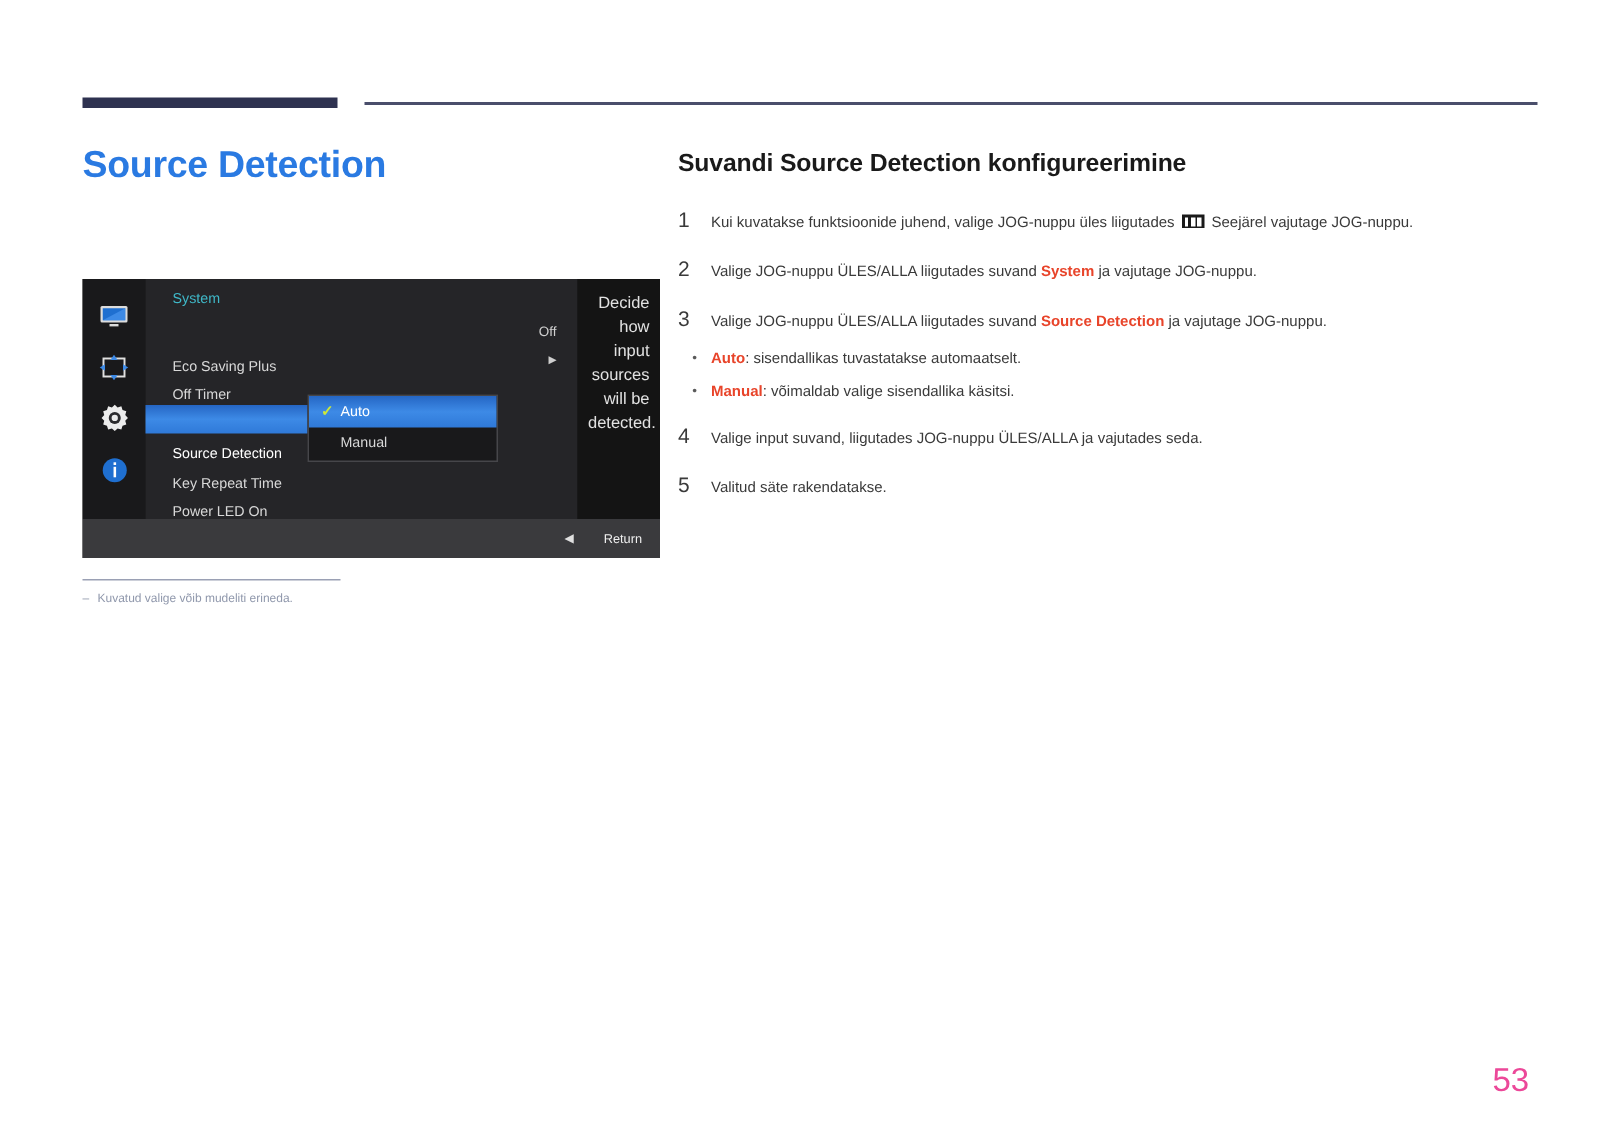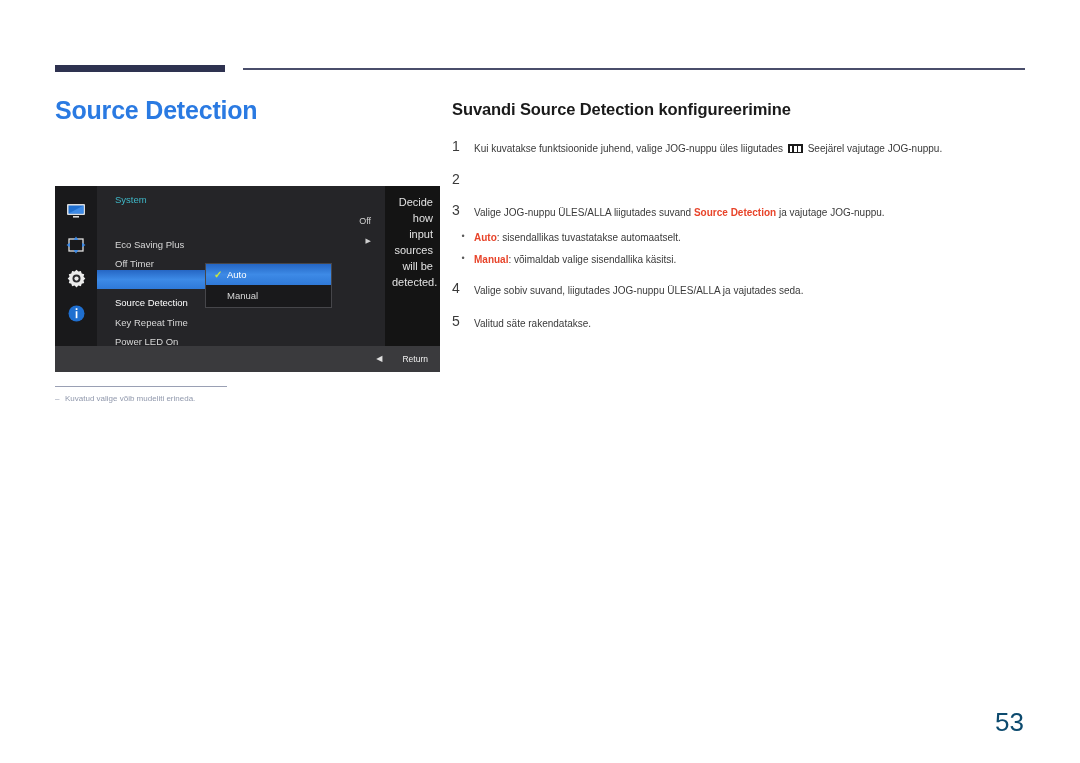--- a/index.html
+++ b/index.html
@@ -309,22 +309,22 @@
     font-size: 10px;
     color: #3a3a3a;
     line-height: 1.5;
   }
 
   
   .page-num {
     position: absolute;
     left: 995px;
     top: 707px;
-    font-size: 26px;
-    color: #0c4a6e;
+    font-size: 22px;
+    color: #ec4899;
   }
 </style>
 </head>
 <body>
 
 <div class="page">
 
   <div class="rule-thick"></div>
   <div class="rule-thin"></div>
 
@@ -427,20 +427,23 @@
 
     <div class="step">
       <div class="step-num">1</div>
       <div class="step-txt">
         <span>Kui kuvatakse funktsioonide juhend, valige JOG-nuppu üles liigutades </span><span class="keyglyph"><i></i><i></i><i></i></span><span> Seejärel vajutage JOG-nuppu.</span>
       </div>
     </div>
 
     <div class="step">
       <div class="step-num">2</div>
+      <div class="step-txt">
+        <span>Valige JOG-nuppu ÜLES/ALLA liigutades suvand </span><span class="accent">System</span><span> ja vajutage JOG-nuppu.</span>
+      </div>
     </div>
 
     <div class="step">
       <div class="step-num">3</div>
       <div class="step-txt">
         <span>Valige JOG-nuppu ÜLES/ALLA liigutades suvand </span><span class="accent">Source Detection</span><span> ja vajutage JOG-nuppu.</span>
       </div>
     </div>
 
     <div class="bullets">
@@ -453,21 +456,21 @@
       <div class="bullet">
         <div class="dot">•</div>
         <div class="btxt">
           <span class="accent">Manual</span><span>: võimaldab valige sisendallika käsitsi.</span>
         </div>
       </div>
     </div>
 
     <div class="step">
       <div class="step-num">4</div>
-      <div class="step-txt">Valige sobiv suvand, liigutades JOG-nuppu ÜLES/ALLA ja vajutades seda.</div>
+      <div class="step-txt">Valige input suvand, liigutades JOG-nuppu ÜLES/ALLA ja vajutades seda.</div>
     </div>
 
     <div class="step">
       <div class="step-num">5</div>
       <div class="step-txt">Valitud säte rakendatakse.</div>
     </div>
   </div>
 
   <div class="page-num">53</div>
 

